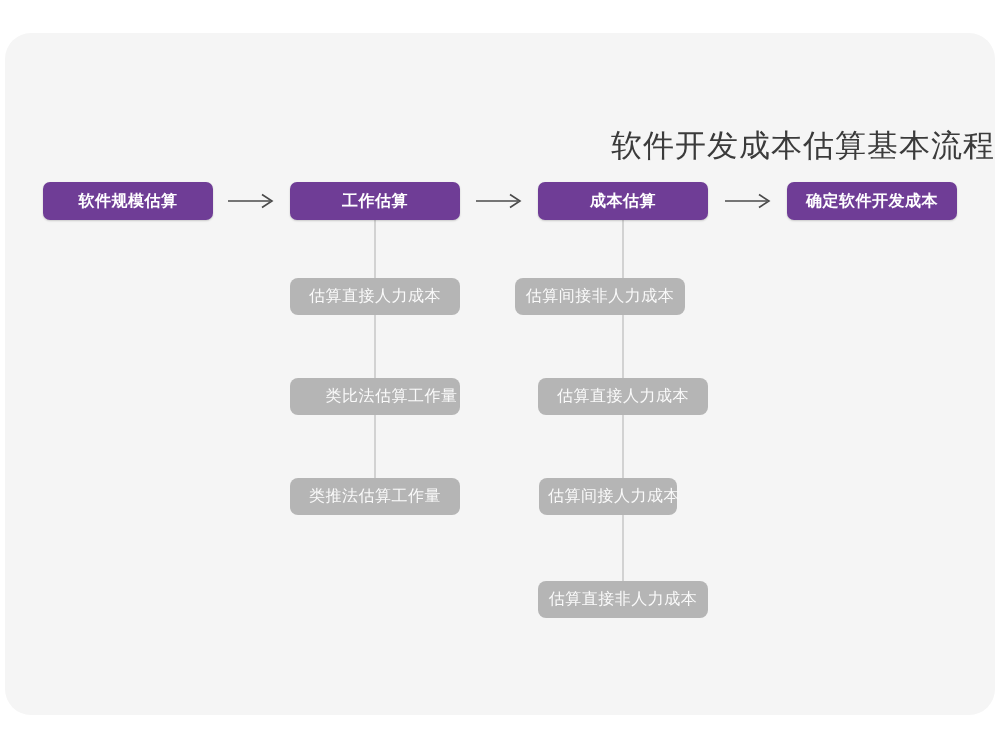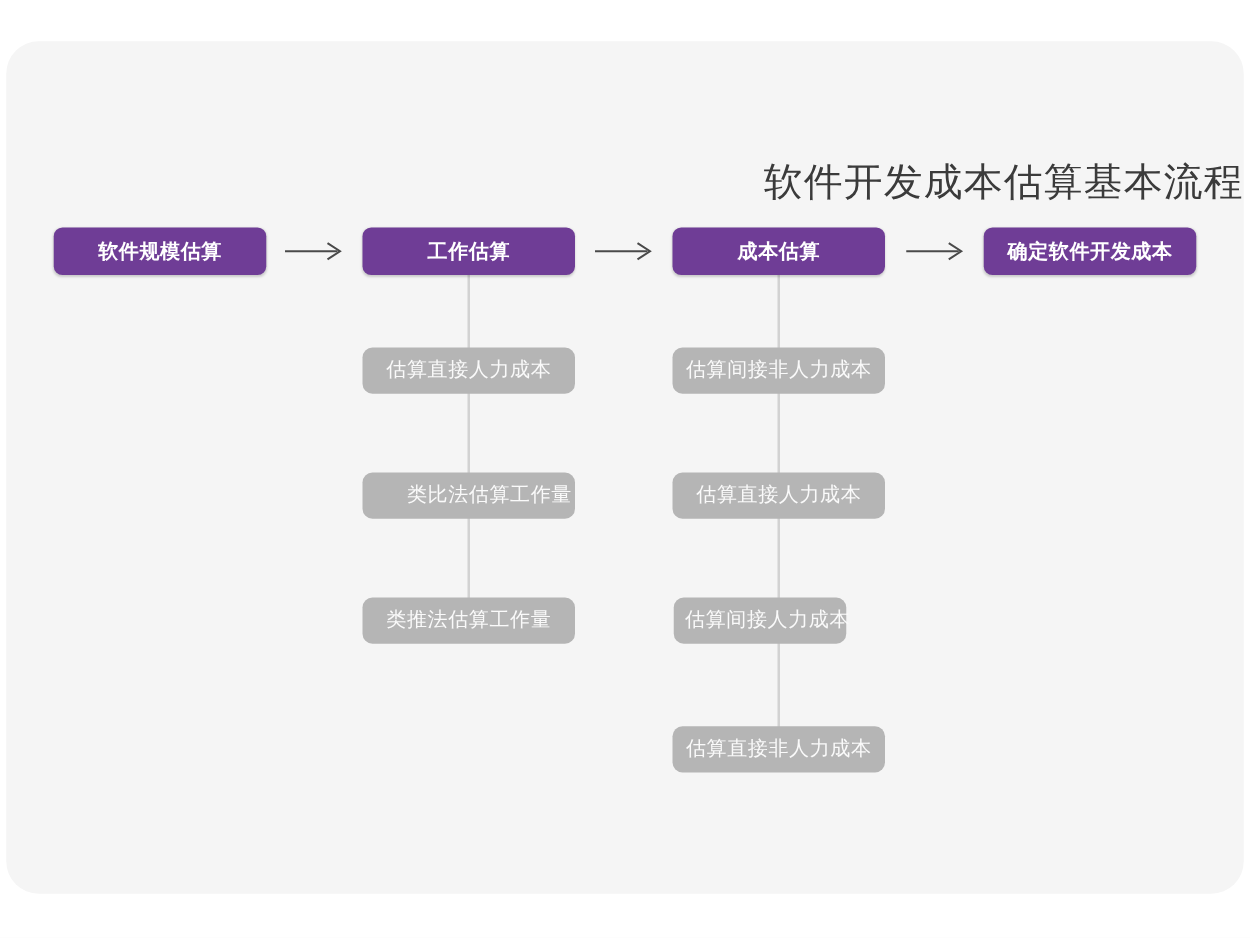--- a/index.html
+++ b/index.html
@@ -127,21 +127,21 @@
   </div>
 
   <div class="node secondary" style="left:285px; top:345px; width:170px; height:37px;padding-left:33px;">
     <span>类比法估算工作量</span>
   </div>
 
   <div class="node secondary" style="left:285px; top:445px; width:170px; height:37px;">
     <span>类推法估算工作量</span>
   </div>
 
-  <div class="node secondary" style="left:533px; top:245px; width:170px; height:37px;">
+  <div class="node secondary" style="left:510px; top:245px; width:170px; height:37px;">
     <span>估算间接非人力成本</span>
   </div>
 
   <div class="node secondary" style="left:533px; top:345px; width:170px; height:37px;">
     <span>估算直接人力成本</span>
   </div>
 
   <div class="node secondary" style="left:534px; top:445px; width:138px; height:37px;padding-left:12px;">
     <span>估算间接人力成本</span>
   </div>

